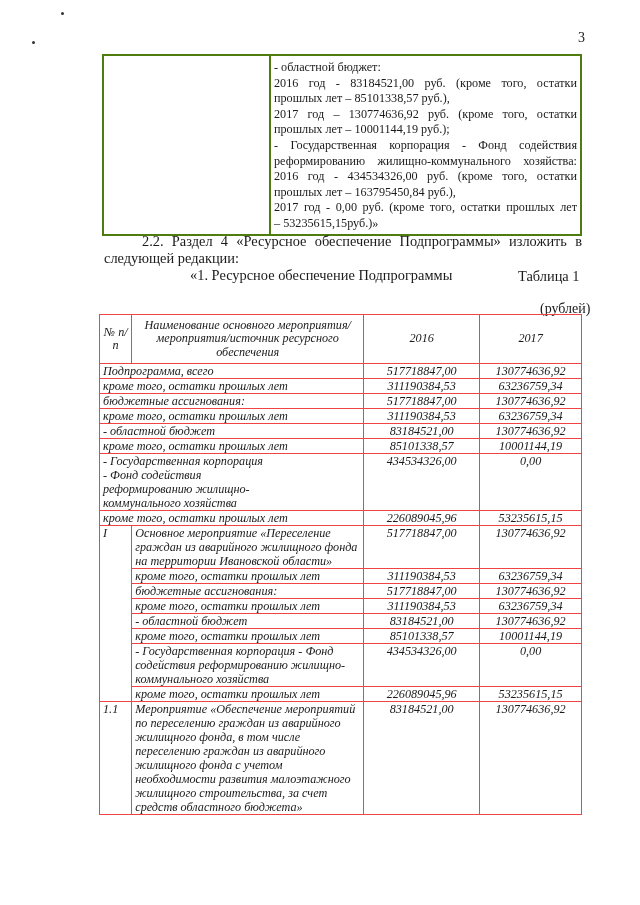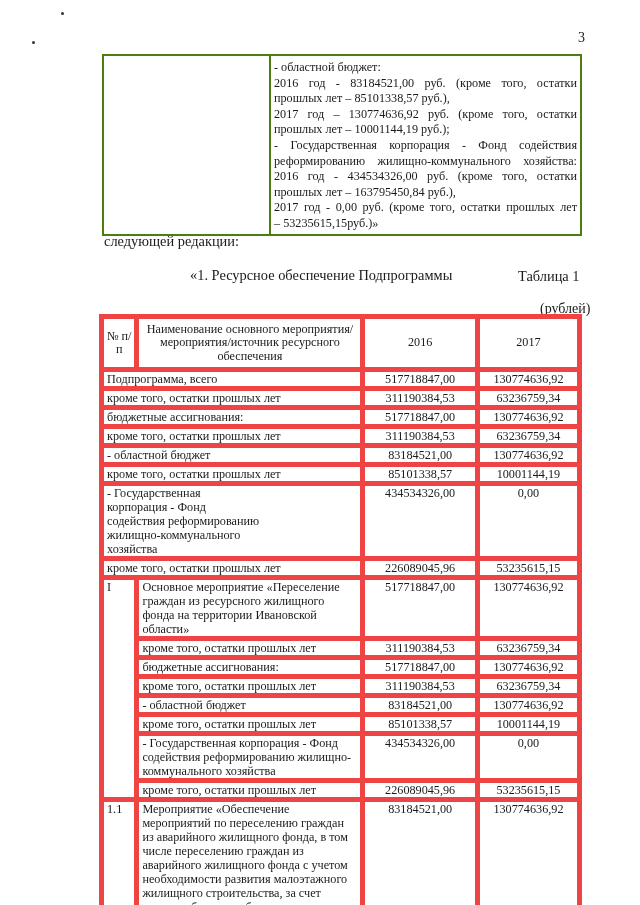--- a/index.html
+++ b/index.html
@@ -15,21 +15,21 @@
   .top-table .ln { display:block; text-align:justify; text-align-last:justify; white-space:nowrap; }
   .top-table .ln.last { text-align-last:left; }
   .para { position:absolute; font-size:14.4px; line-height:17px; }
   .p1 { left:104px; top:233px; width:478px; text-align:justify; }
   .p1 .l1 { display:block; text-indent:38px; text-align-last:justify; }
   .heading { left:190px; top:267px; }
   .tablabel { left:518px; top:268px; }
   .units { left:540px; top:300px; font-size:14px; }
   .main { position:absolute; left:99px; top:314px; width:483px; border-collapse:collapse;
           font-size:12.2px; line-height:14px; }
-  .main td, .main th { border:5px solid #ef4444; padding:0 3px; vertical-align:top; font-weight:normal; }
+  .main td, .main th { border:1px solid #ef4444; padding:0 3px; vertical-align:top; font-weight:normal;font-style:italic; }
   .main th { text-align:center; vertical-align:middle; padding:3px 2px; line-height:13.5px; }
   .main td.num { text-align:center; white-space:nowrap; }
   .main td.idx { width:25px; }
   .c-name { width:225px;margin-top:36px; }
   .c-2016 { width:110px; }
   .c-2017 { width:96px; }
 </style>
 </head>
 <body>
 
@@ -53,20 +53,21 @@
       <span class="ln">2016 год - 434534326,00 руб. (кроме того, остатки</span>
       <span class="ln last">прошлых лет – 163795450,84 руб.),</span>
       <span class="ln">2017 год - 0,00 руб. (кроме того, остатки прошлых лет</span>
       <span class="ln last">– 53235615,15руб.)»</span>
     </td>
   </tr>
 </tbody>
   </table>
 
 <div class="para p1">
+  <span class="l1">2.2. Раздел 4 «Ресурсное обеспечение Подпрограммы» изложить в</span>
   <span>следующей редакции:</span>
 </div>
 <div class="para heading">«1. Ресурсное обеспечение Подпрограммы</div>
 <div class="para tablabel">Таблица 1</div>
 <div class="para units">(рублей)</div>
 
 <table class="main">
   <tbody>
       <tr>
     <th class="idx" style="width:25px;height:42px;">№ п/п</th>
@@ -110,21 +111,21 @@
     <td class="num">0,00</td>
   </tr>
   <tr>
     <td colspan="2">кроме того, остатки прошлых лет</td>
     <td class="num">226089045,96</td>
     <td class="num">53235615,15</td>
   </tr>
 
   <tr>
     <td class="idx" rowspan="8">I</td>
-    <td>Основное мероприятие «Переселение граждан из ресурсного жилищного фонда на территории Ивановской области»</td>
+    <td>Основное мероприятие «Переселение граждан из аварийного жилищного фонда на территории Ивановской области»</td>
     <td class="num">517718847,00</td>
     <td class="num">130774636,92</td>
   </tr>
   <tr>
     <td>кроме того, остатки прошлых лет</td>
     <td class="num">311190384,53</td>
     <td class="num">63236759,34</td>
   </tr>
   <tr>
     <td>бюджетные ассигнования:</td>

